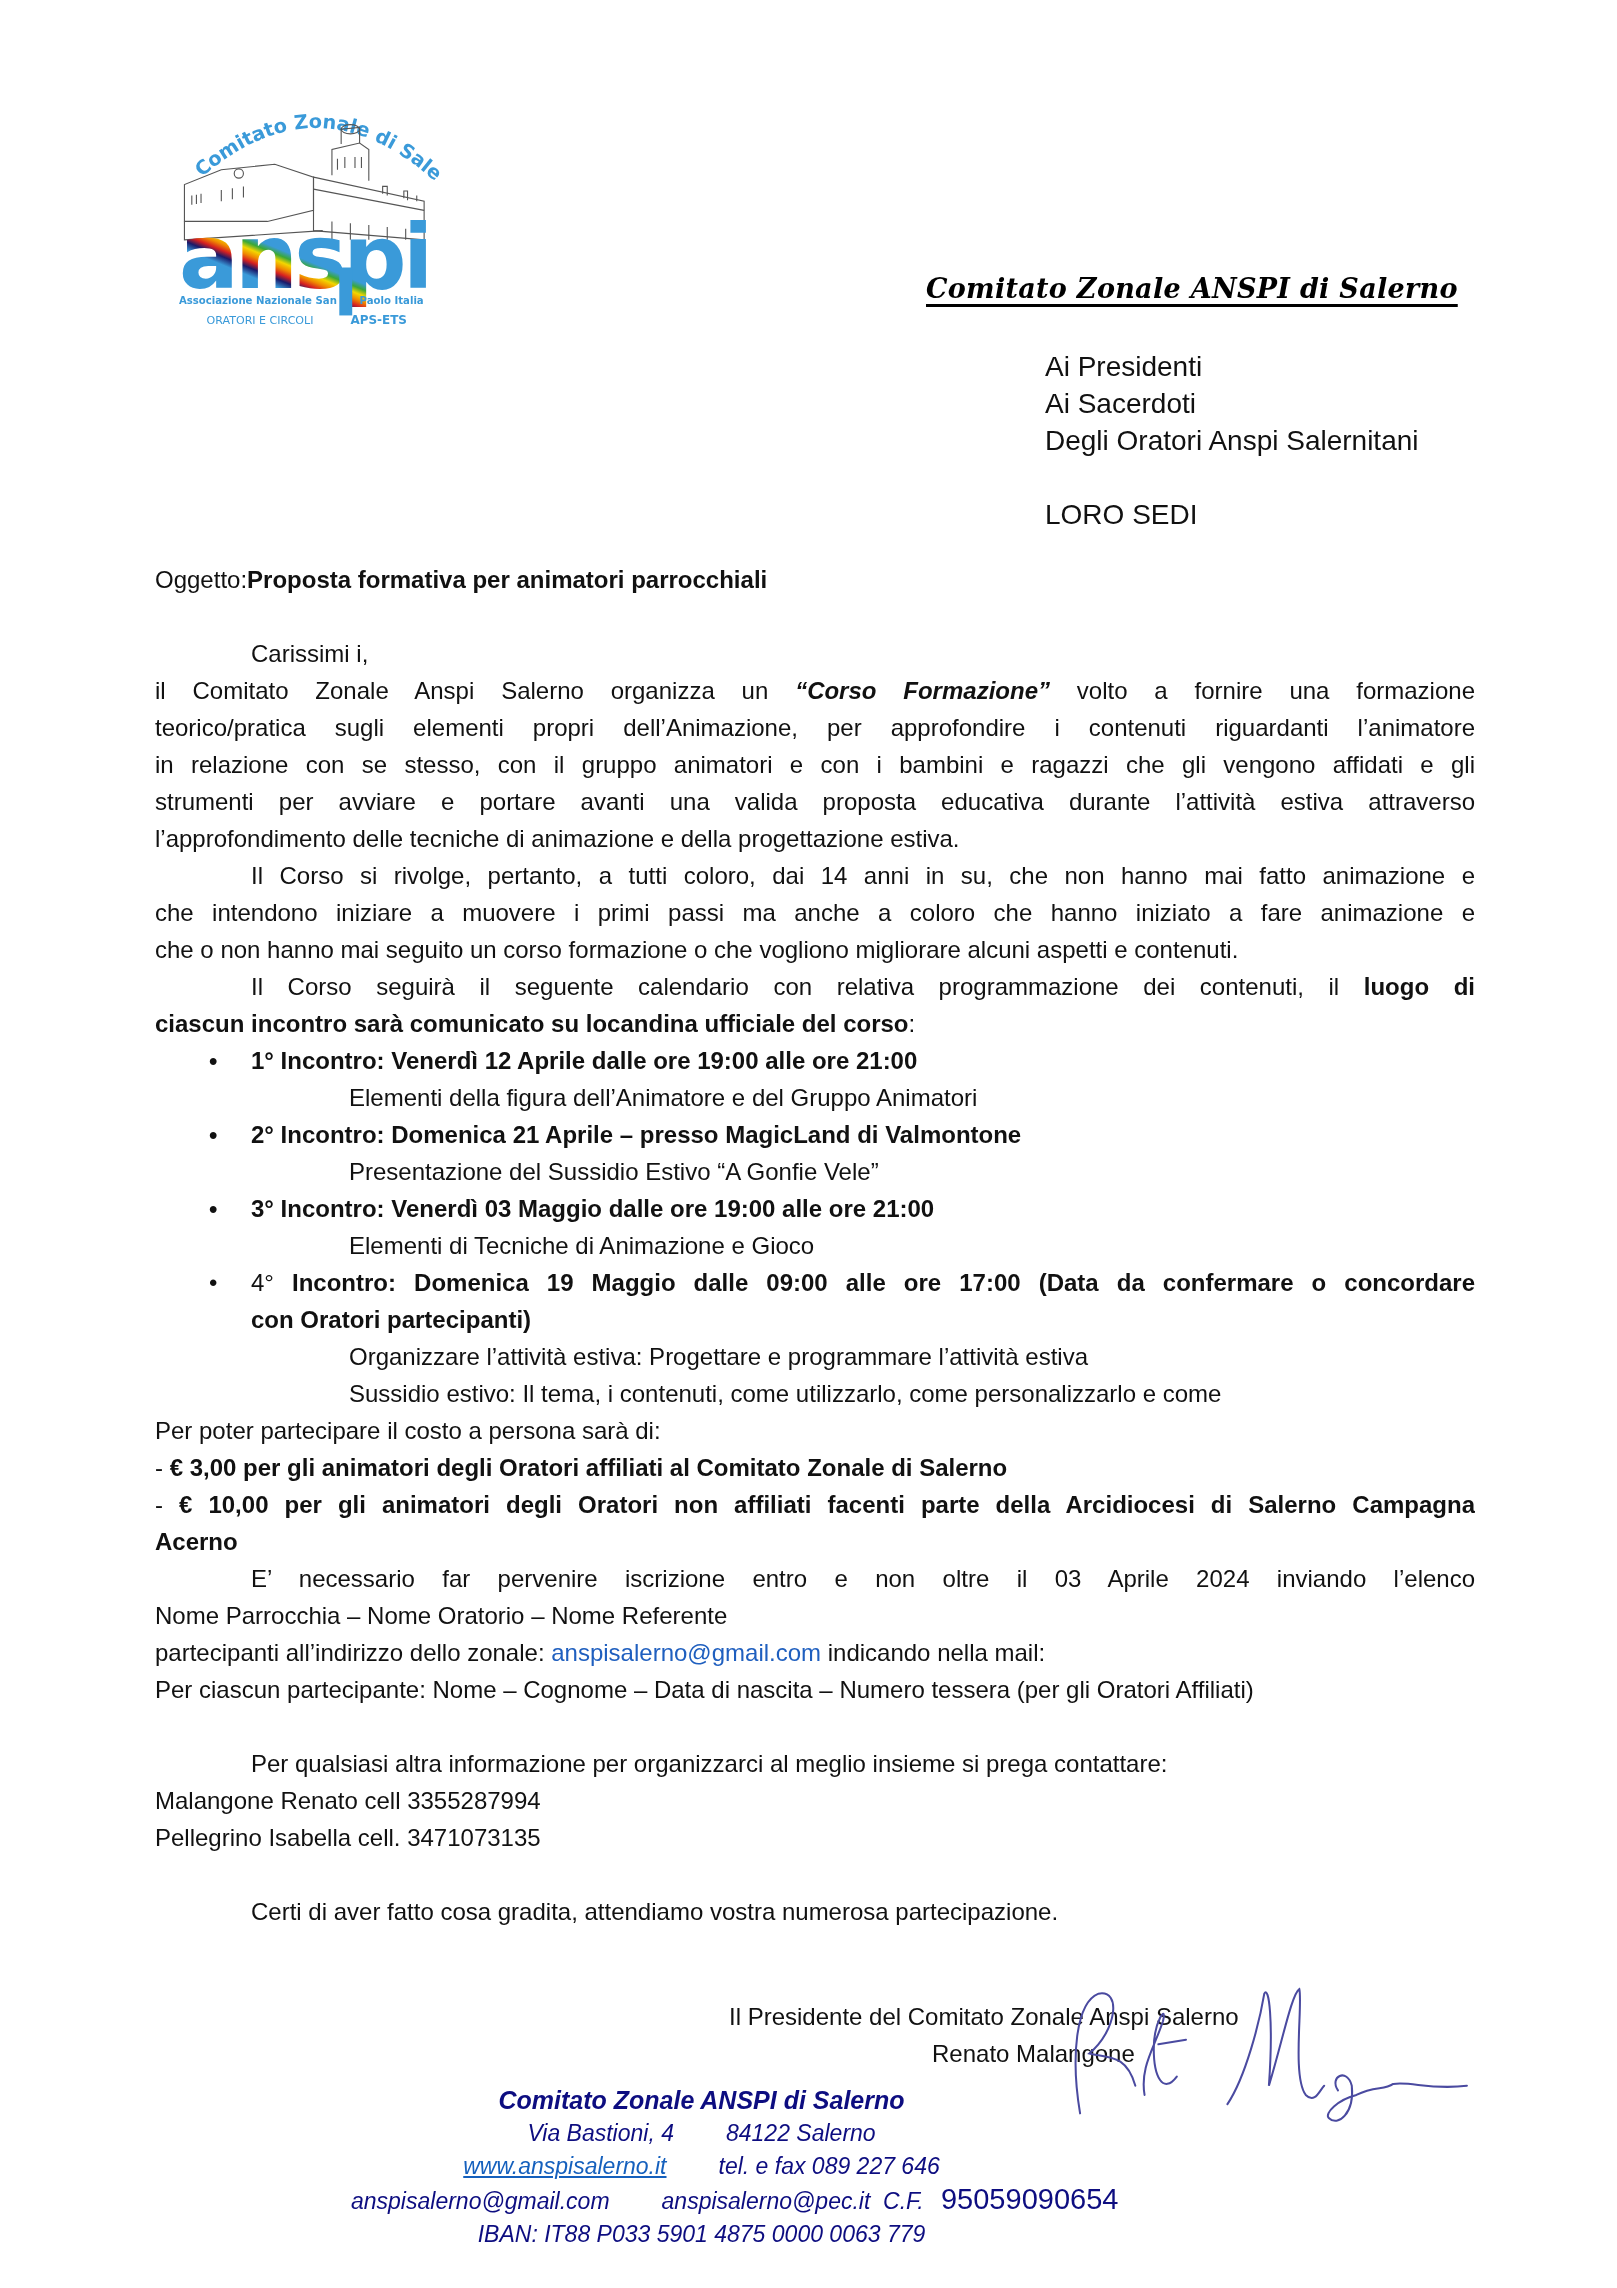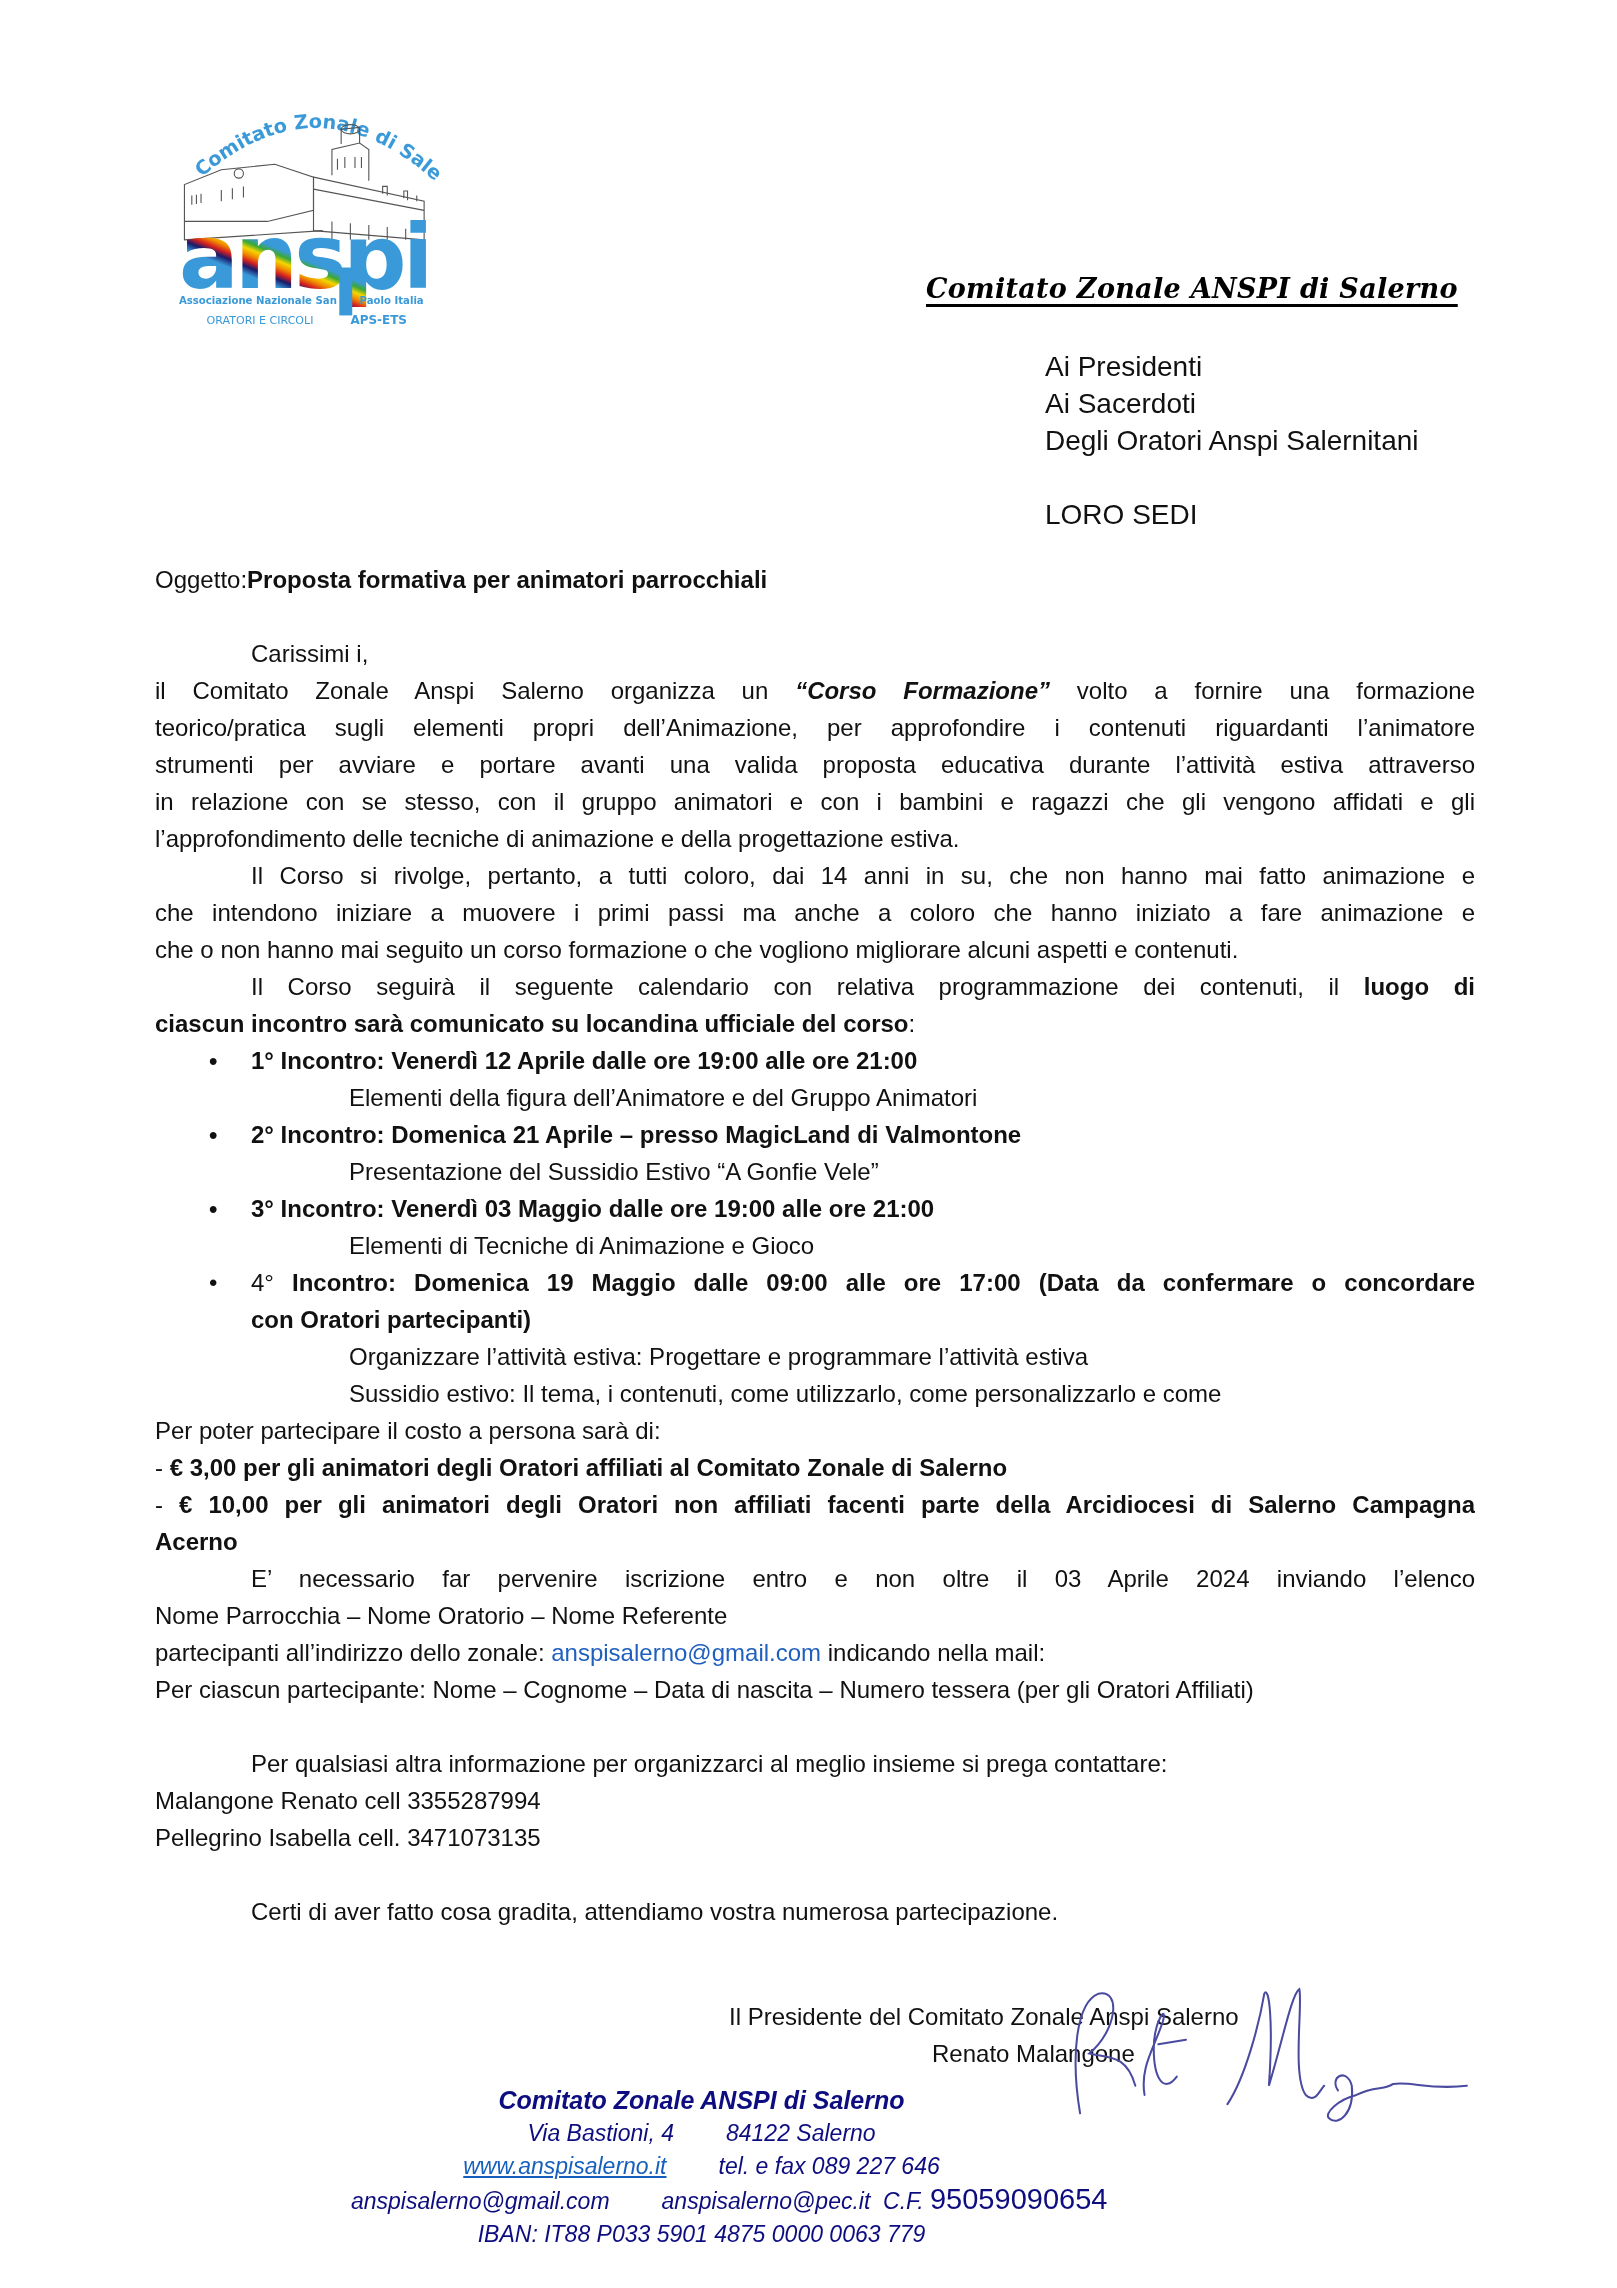--- a/index.html
+++ b/index.html
@@ -30,21 +30,21 @@
   
   #sign-title { left:729px; top:2003px; font-size:24px; white-space:nowrap; }
   #sign-name { left:932px; top:2040px; font-size:24px; white-space:nowrap; }
   #signature { left:1061px; top:1966px; width:425px; height:175px; }
   
   #footer { left:351px; top:2084px; width:701px; text-align:center; color:#0d0d80;
             font-family:"Liberation Sans", sans-serif; font-style:italic; font-size:23px; line-height:33px; }
   #footer div { white-space:nowrap; }
   #footer .ft-title { font-weight:bold; font-size:25px; }
   #footer .ft-link { color:#1560bd; text-decoration:underline; }
-  #footer .cf-num { font-size:29px; font-style:normal; }
+  #footer .cf-num { font-size:29px; font-style:normal;margin-left:11px; }
   .gap { display:inline-block; width:52px; }
 </style>
 </head>
 <body>
 
 <div id="logo" class="abs">
   <svg width="295" height="245" viewBox="0 0 320 265">
     <defs>
       <path id="arcpath" d="M 30 100 Q 160 -20 290 95"></path>
       <linearGradient id="rainbow" x1="0" y1="1" x2="1" y2="0">
@@ -97,22 +97,22 @@
 
 <div id="letter" class="abs">
   <div class="line">
     <span>Oggetto:</span><span class="b">Proposta formativa per animatori parrocchiali</span>
   </div>
   <div class="blank"></div>
   <div class="line ind">Carissimi i,</div>
 
   <div class="just"><span>il Comitato Zonale Anspi Salerno organizza un</span> <span class="bi">“Corso Formazione”</span> <span>volto a fornire una formazione</span></div>
   <div class="just">teorico/pratica sugli elementi propri dell’Animazione, per approfondire i contenuti riguardanti l’animatore</div>
+  <div class="just">in relazione con se stesso, con il gruppo animatori e con i bambini e ragazzi che gli vengono affidati e gli</div>
   <div class="just">strumenti per avviare e portare avanti una valida proposta educativa durante l’attività estiva attraverso</div>
-  <div class="just">in relazione con se stesso, con il gruppo animatori e con i bambini e ragazzi che gli vengono affidati e gli</div>
   <div class="line">l’approfondimento delle tecniche di animazione e della progettazione estiva.</div>
 
   <div class="just ind">Il Corso si rivolge, pertanto, a tutti coloro, dai 14 anni in su, che non hanno mai fatto animazione e</div>
   <div class="just">che intendono iniziare a muovere i primi passi ma anche a coloro che hanno iniziato a fare animazione e</div>
   <div class="line">che o non hanno mai seguito un corso formazione o che vogliono migliorare alcuni aspetti e contenuti.</div>
 
   <div class="just ind"><span>Il Corso seguirà il seguente calendario con relativa programmazione dei contenuti, il</span> <span class="b">luogo di</span></div>
   <div class="line"><span class="b">ciascun incontro sarà comunicato su locandina ufficiale del corso</span><span>:</span></div>
 
   <div class="line bullet b"><span class="dot">•</span><span>1° Incontro: Venerdì 12 Aprile  dalle ore 19:00 alle ore 21:00</span></div>

